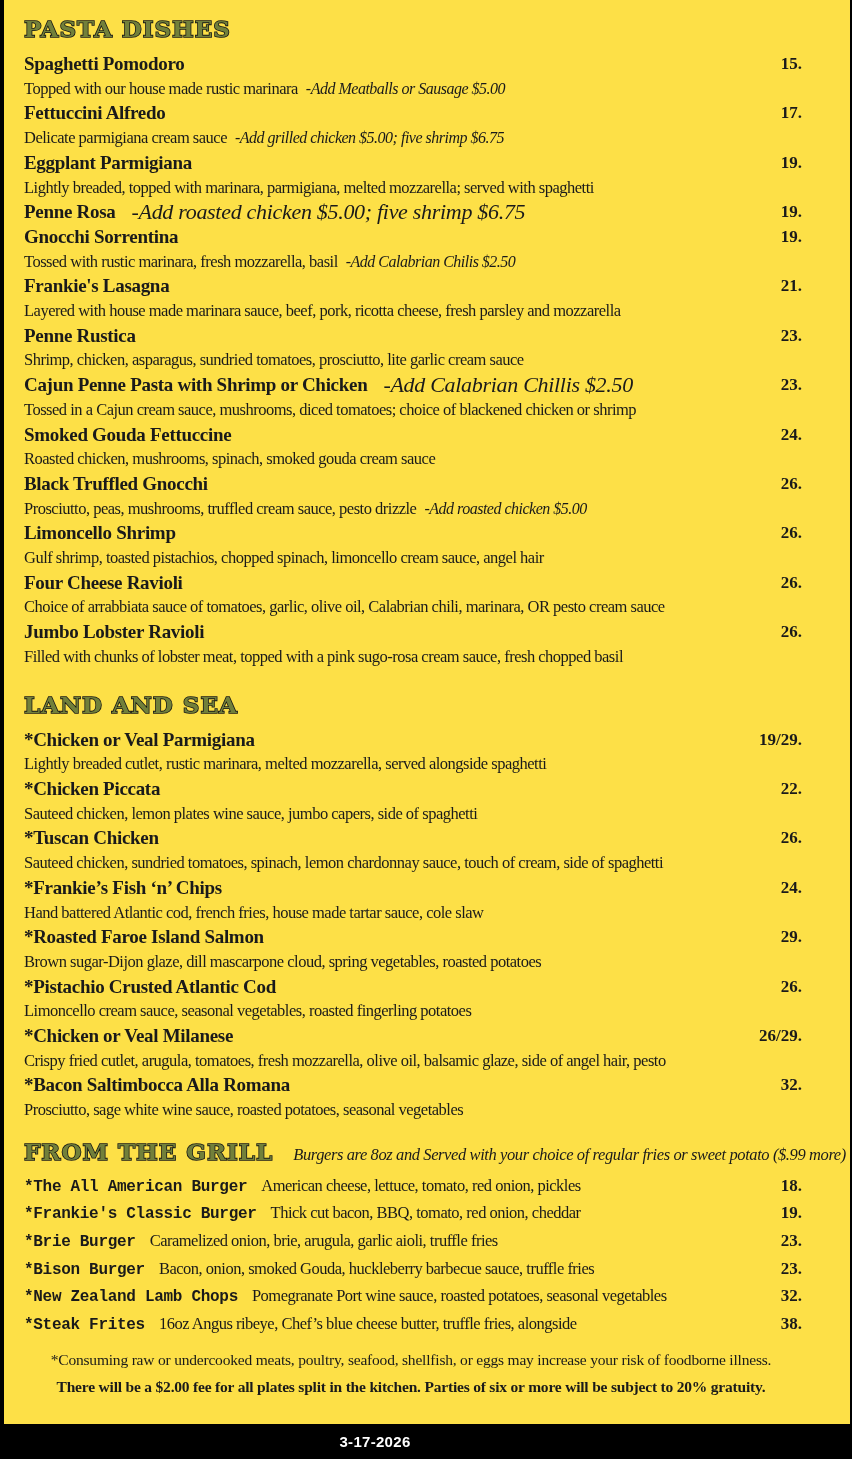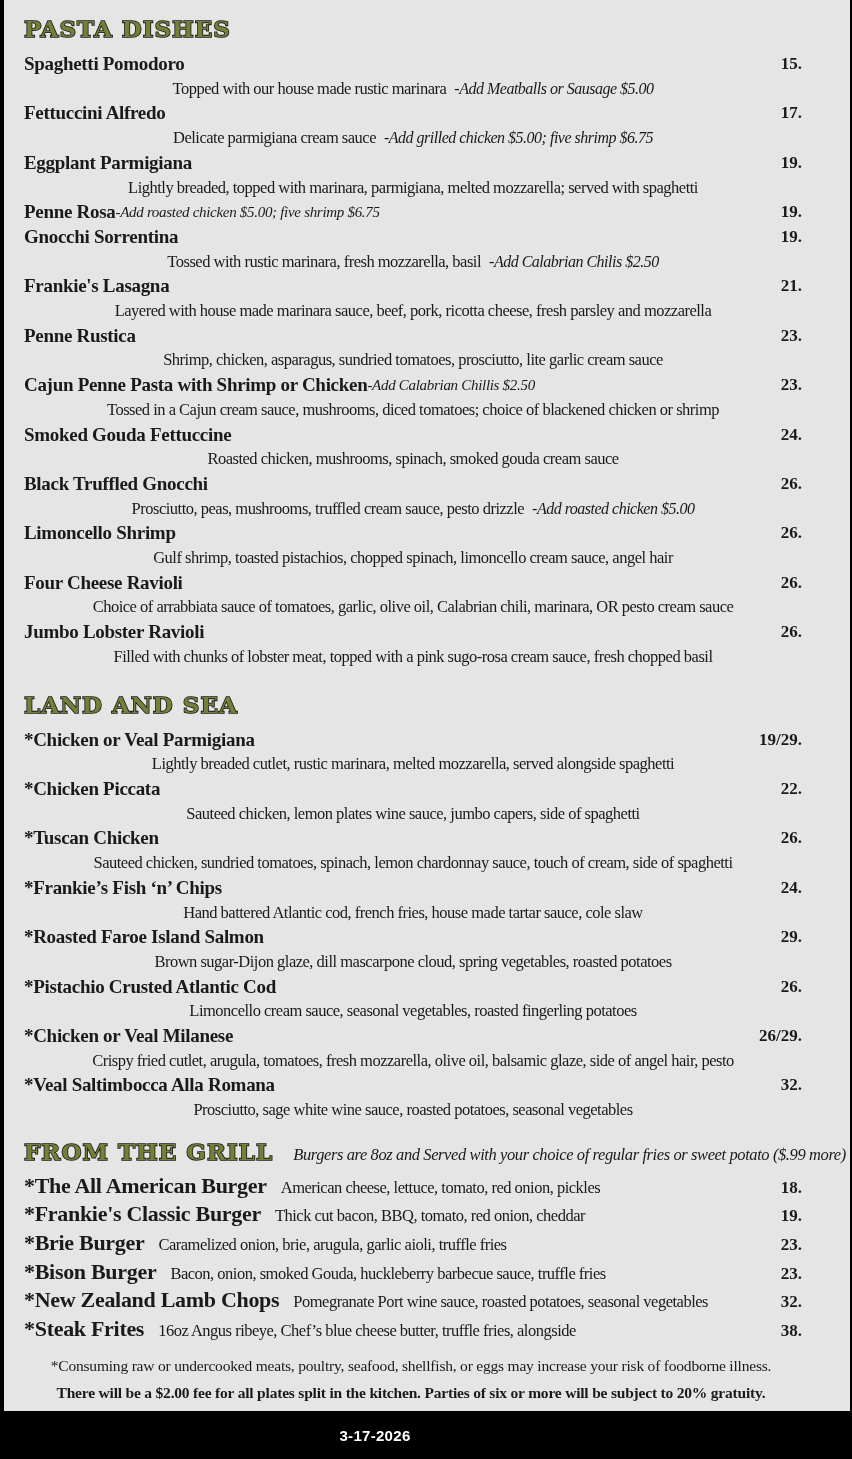--- a/index.html
+++ b/index.html
@@ -8,21 +8,21 @@
     width:852px; height:1459px;
     font-family:"Liberation Serif", serif;
     color:#1a1a1a;
     position:relative;
     overflow:hidden;
   }
   .page {
     width:852px; height:1459px;
     border-left:4px solid #000;
     border-right:2px solid #000;
-    background:#e5e5e5;
+    background:#fde047;
     position:relative;
     overflow:hidden;
   }
   .content { padding:10px 48px 0 16px; }
 
   
   .section-title {
     display:inline-block;
     font-family:"DejaVu Serif", serif;
     font-weight:bold;
@@ -45,36 +45,36 @@
     white-space:nowrap;
     padding-left:4px;
   }
   .item-name {
     font-weight:bold;
     font-size:19px;
     letter-spacing:-0.3px;
   }
   .name-addon {
     font-style:italic;
-    font-size:15px;
+    font-size:22px;
+    margin-left:16px;
     letter-spacing:-0.3px;
   }
   .price {
     margin-left:auto;
     font-weight:bold;
     font-size:17px;
     letter-spacing:0;
   }
   .desc-line {
     line-height:24.7px;
     font-size:16.5px;
     letter-spacing:-0.5px;
     white-space:nowrap;
     padding-left:4px;
-    text-align:center;
   }
   .desc-addon {
     font-style:italic;
     font-size:16px;
     margin-left:8px;
   }
 
   
   .grill-head-row {
     display:flex;
@@ -88,41 +88,41 @@
     margin-left:20px;
     letter-spacing:-0.4px;
   }
   .grill-row {
     display:flex;
     align-items:baseline;
     line-height:26.6px;
     white-space:nowrap;
     padding-left:4px;
   }
-  .grill-row .item-name { font-size:22px; }
+  .grill-row .item-name { font-size:16px;font-family:Liberation Mono, monospace; }
   .grill-desc {
     font-size:16.5px;
     margin-left:14px;
     letter-spacing:-0.5px;
   }
 
   .footnotes { margin-top:8px; }
   .footnote {
     text-align:center;
     font-size:15.5px;
     line-height:27px;
     letter-spacing:-0.2px;
     white-space:nowrap;
   }
   .footnote.bold { font-weight:bold; }
 
   .footer-bar {
     position:absolute;
     left:0; right:0; bottom:0;
-    height:48px;
+    height:35px;
     background:#000;
     display:flex;
     align-items:center;
     justify-content:center;
   }
   .footer-date {
     color:#fff;
     font-family:"Liberation Sans", sans-serif;
     font-weight:bold;
     font-size:15px;
@@ -362,21 +362,21 @@
 
               <span class="price">26/29.</span>
             </div>
             <div class="desc-line">
               <span>Crispy fried cutlet, arugula, tomatoes, fresh mozzarella, olive oil, balsamic glaze, side of angel hair, pesto</span>
             </div>
           </div>
 
           <div>
             <div class="item-line">
-              <span class="item-name">*Veal Saltimbocca Alla Romana</span>
+              <span class="item-name">*Bacon Saltimbocca Alla Romana</span>
 
               <span class="price">32.</span>
             </div>
             <div class="desc-line">
               <span>Prosciutto, sage white wine sauce, roasted potatoes, seasonal vegetables</span>
             </div>
           </div>
         </div>
     </div>
 

